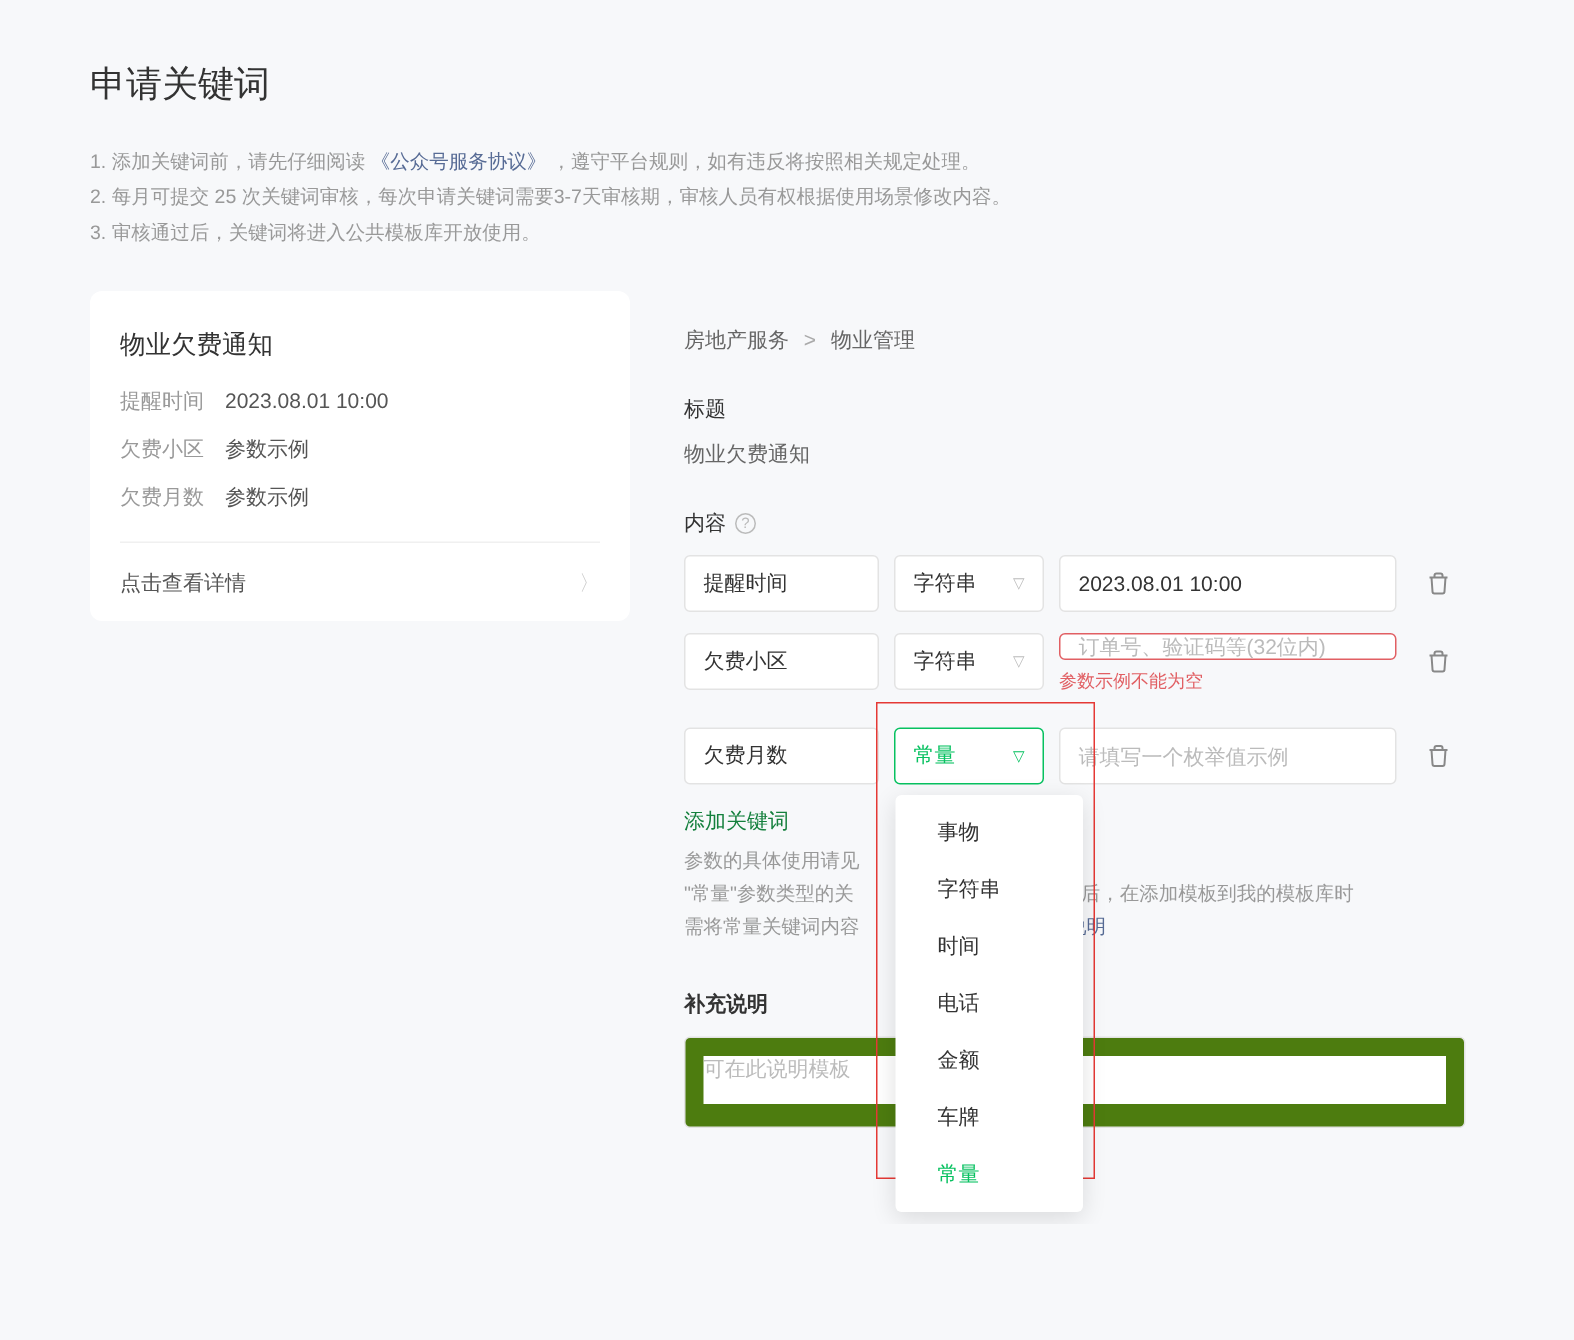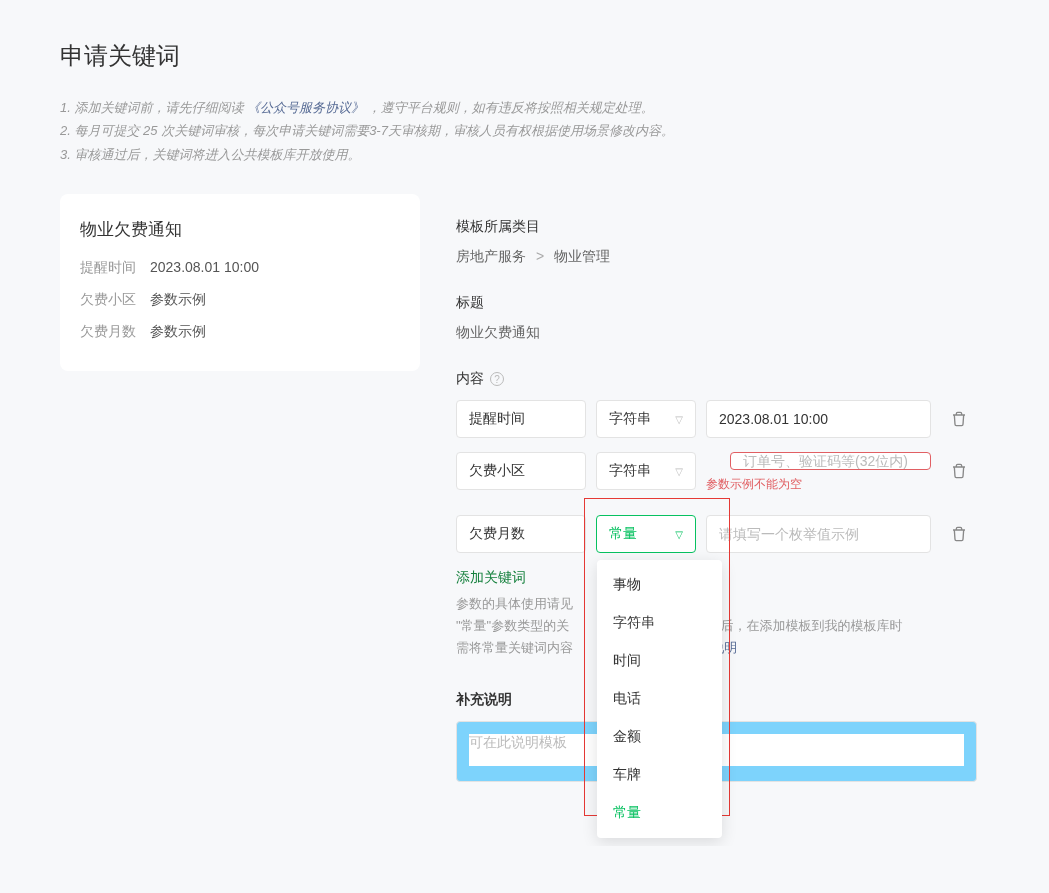--- a/index.html
+++ b/index.html
@@ -18,21 +18,20 @@
       font-weight: 500;
       color: #333;
       margin-bottom: 24px;
       font-family: Liberation Mono, monospace;
     }
     .instructions {
       color: #999;
       font-size: 13px;
       line-height: 1.8;
       margin-bottom: 28px;
-      font-style: italic;
     }
     .instructions li { list-style: none; }
     .instruction-link { color: #576b95; }
     .main-wrap {
       display: flex;
       gap: 24px;
       align-items: flex-start;
     }
     .card-preview {
       width: 360px;
@@ -124,21 +123,20 @@
       border: none;
       outline: none;
       width: 100%;
       font-size: 14px;
       background: transparent;
       color: #333;
     }
     .input-box input::placeholder { color: #bbb; }
     .input-box.error {
       border-color: #e15f63;
-      margin-left: 24px;
     }
     .error-msg {
       color: #e15f63;
       font-size: 12px;
       margin-top: 6px;
     }
     .delete-btn {
       width: 36px;
       height: 38px;
       display: flex;
@@ -162,21 +160,21 @@
     }
     .help-text {
       color: #999;
       font-size: 13px;
       line-height: 1.7;
     }
     .help-text .link { color: #576b95; cursor: pointer; }
     .textarea-box {
       border: 1px solid #e3e3e3;
       border-radius: 4px;
-      background: #7dd3fc;
+      background: #4d7c0f;
       padding: 12px;
       min-height: 60px;
     }
     .textarea-box textarea {
       border: none;
       outline: none;
       width: 100%;
       resize: none;
       font-size: 14px;
       font-family: inherit;
@@ -188,21 +186,21 @@
       top: 44px;
       left: 0;
       width: 125px;
       background: #fff;
       border-radius: 4px;
       box-shadow: 0 4px 16px rgba(0,0,0,0.12);
       padding: 6px 0;
       z-index: 50;
     }
     .dropdown-item {
-      padding: 10px 16px;
+      padding: 10px 28px;
       font-size: 14px;
       color: #333;
       cursor: pointer;
     }
     .dropdown-item.selected { color: #07c160; }
     .devtools-highlight {
       position: absolute;
       border: 1px solid #e53935;
       pointer-events: none;
       z-index: 40;
@@ -246,24 +244,27 @@
         <span class="value">2023.08.01 10:00</span>
       </div>
       <div class="preview-row">
         <span class="label">欠费小区</span>
         <span class="value">参数示例</span>
       </div>
       <div class="preview-row">
         <span class="label">欠费月数</span>
         <span class="value">参数示例</span>
       </div>
+      <div class="preview-detail">
+        <span>点击查看详情</span>
+        <span class="chevron-right">〉</span>
+      </div>
     </div>
 
     <div class="form-panel">
-      <div class="form-section-label">模板所属类目</div>
       <div class="form-section-value">
         <span>房地产服务</span>
         <span class="breadcrumb-sep">&gt;</span>
         <span>物业管理</span>
       </div>
 
       <div class="form-section-label">标题</div>
       <div class="form-section-value">物业欠费通知</div>
 
       <div class="form-section-label">

